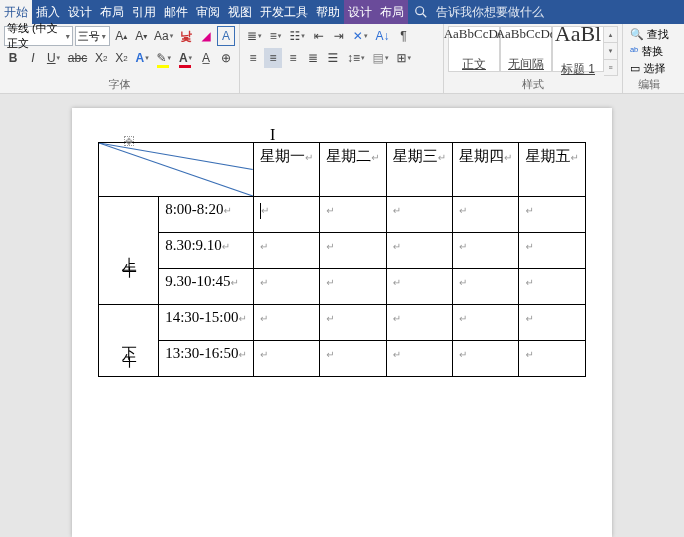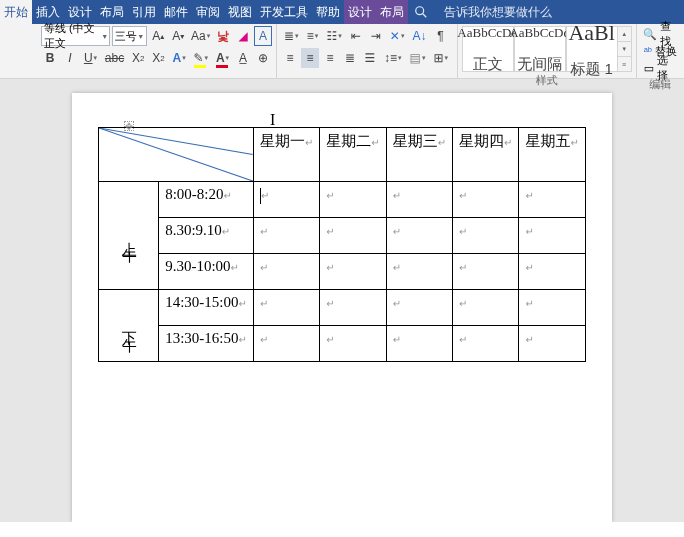--- a/index.html
+++ b/index.html
@@ -27,33 +27,32 @@
 .tab.active {
   background: #f3f3f3;
   color: #2b579a;
 }
 .tab.context {
   background: #6a4b9a;
 }
 .tell-me {
   display: flex;
   align-items: center;
-  gap: 16px;
+  gap: 8px;
   color: #e2e8f2;
   padding: 0 6px;
   font-size: 12px;
 }
 .tell-me svg { fill: #e2e8f2; }
 
 .ribbon {
   display: flex;
   background: #f3f3f3;
   border-bottom: 1px solid #d4d4d4;
-  height: 55px;
-  padding-left: 37px;
+  height: 70px;
 }
 .group {
   border-right: 1px solid #d4d4d4;
   display: flex;
   flex-direction: column;
   padding: 2px 4px 0 4px;
 }
 .group-body { flex: 1; display: flex; flex-direction: column; gap: 2px;}
 .group-label {
   text-align: center;
@@ -94,21 +93,21 @@
   border: 1px solid #d4d4d4;
   background: #fff;
   display: flex;
   flex-direction: column;
   align-items: center;
   justify-content: center;
   font-size: 9px;
 }
 .style-item .prev { font-family: "SimSun"; color:#333; font-size: 13px; }
 .style-item.big .prev { font-size: 22px; font-weight:500;text-align:center; }
-.style-item .lab { font-size: 15px; color:#444; margin-top:14px;}
+.style-item .lab { font-size: 12px; color:#444; margin-top:14px;text-decoration:underline;}
 .style-more { width:14px; display:flex; flex-direction:column; border:1px solid #d4d4d4; border-left:0;}
 .style-more div { flex:1; display:flex;align-items:center;justify-content:center; font-size:7px; color:#666; border-bottom:1px solid #d4d4d4;}
 .editing { display:flex; flex-direction:column; gap:1px; font-size:11px;}
 .editing .it { display:flex; align-items:center; gap:3px; padding:0 3px; height:16px;}
 
 .doc-bg {
   background:#e6e6e6;
   padding: 14px 0 0 0;
   height: 443px;
   display:flex;
@@ -244,20 +243,21 @@
             <span class="dd-arrow">▾</span>
           </span>
         <span class="btn">
             <span style="position:relative"><b>A</b><span class="color-bar" style="background:#d02;position:absolute;left:0;bottom:-3px"></span></span>
             <span class="dd-arrow">▾</span>
           </span>
         <span class="btn">A̲</span>
         <span class="btn">⊕</span>
       </div>
     </div>
+    <div class="group-label">字体</div>
   </div>
 
   <div class="group" style="width:204px">
     <div class="group-body">
       <div class="row">
         <span class="btn">≣<span class="dd-arrow">▾</span></span>
         <span class="btn">≡<span class="dd-arrow">▾</span></span>
         <span class="btn">☷<span class="dd-arrow">▾</span></span>
         <span class="btn">⇤</span>
         <span class="btn">⇥</span>
@@ -355,21 +355,21 @@
       </tr>
       <tr>
         <td><span>8.30:9.10</span><span class="cm">↵</span></td>
         <td><span class="cm">↵</span></td>
         <td><span class="cm">↵</span></td>
         <td><span class="cm">↵</span></td>
         <td><span class="cm">↵</span></td>
         <td><span class="cm">↵</span></td>
       </tr>
       <tr>
-        <td><span>9.30-10:00</span><span class="cm">↵</span></td>
+        <td><span>9.30-10:45</span><span class="cm">↵</span></td>
         <td><span class="cm">↵</span></td>
         <td><span class="cm">↵</span></td>
         <td><span class="cm">↵</span></td>
         <td><span class="cm">↵</span></td>
         <td><span class="cm">↵</span></td>
       </tr>
       <tr>
         <td class="vert" rowspan="2">下午</td>
         <td><span>14:30-15:00</span><span class="cm">↵</span></td>
         <td><span class="cm">↵</span></td>

